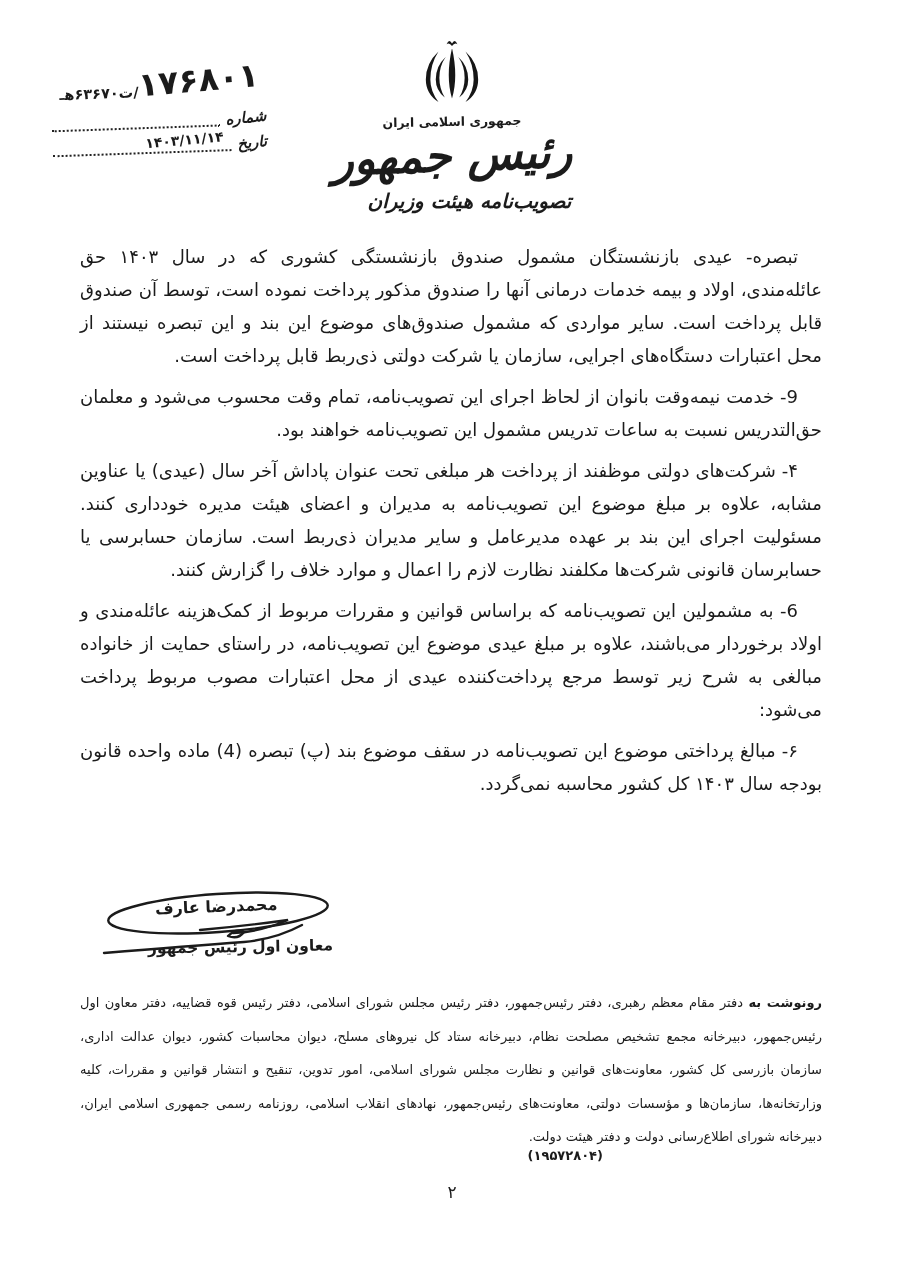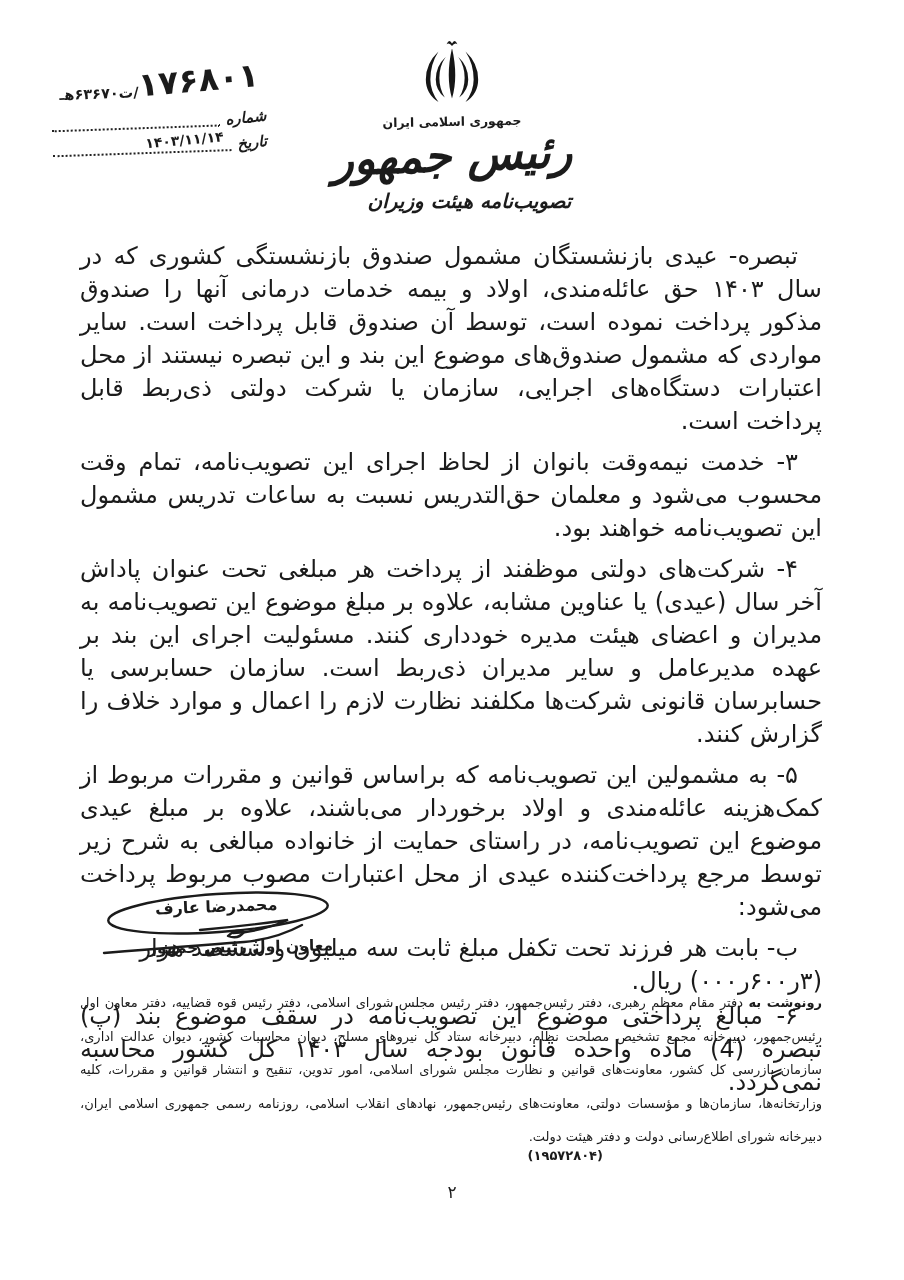--- a/index.html
+++ b/index.html
@@ -58,21 +58,21 @@
     transform:rotate(-2deg);margin-top:0px;
   }
   .doctype{
     font-size:20px;font-weight:700;font-style:italic;margin-top:6px;padding-left:35px;
   }
 
   
   .content{
     position:absolute;right:82px;left:80px;top:240px;
     direction:rtl;text-align:justify;text-justify:inter-word;
-    font-size:24px;line-height:33px;
+    font-size:18px;line-height:33px;
   }
   .content p{margin:0 0 8px 0;text-indent:24px;}
   .content p.sub{text-align:right;margin-bottom:2px;}
 
   
   .signature{
     position:absolute;left:100px;top:890px;width:255px;height:90px;direction:rtl;
   }
   .signature svg{position:absolute;inset:0;}
   .sig-name{
@@ -135,24 +135,23 @@
         <path d="M46 15 q14 13 14 31 q0 16 -14 25 q9 -12 9 -25 q0 -17 -9 -31 z"></path>
       </g>
     </svg>
     <div class="republic">جمهوری اسلامی ایران</div>
     <div class="president">رئیس جمهور</div>
     <div class="doctype">تصویب‌نامه هیئت وزیران</div>
   </div>
 
   <div class="content">
     <p class="para">تبصره- عیدی بازنشستگان مشمول صندوق بازنشستگی کشوری که در سال ۱۴۰۳ حق عائله‌مندی، اولاد و بیمه خدمات درمانی آنها را صندوق مذکور پرداخت نموده است، توسط آن صندوق قابل پرداخت است. سایر مواردی که مشمول صندوق‌های موضوع این بند و این تبصره نیستند از محل اعتبارات دستگاه‌های اجرایی، سازمان یا شرکت دولتی ذی‌ربط قابل پرداخت است.</p>
-    <p class="para">۳- خدمت نیمه‌وقت بانوان از لحاظ اجرای این تصویب‌نامه، تمام وقت محسوب می‌شود و معلمان حق‌التدریس نسبت به ساعات تدریس مشمول این تصویب‌نامه خواهند بود.</p>
+    <p class="para">9- خدمت نیمه‌وقت بانوان از لحاظ اجرای این تصویب‌نامه، تمام وقت محسوب می‌شود و معلمان حق‌التدریس نسبت به ساعات تدریس مشمول این تصویب‌نامه خواهند بود.</p>
     <p class="para">۴- شرکت‌های دولتی موظفند از پرداخت هر مبلغی تحت عنوان پاداش آخر سال (عیدی) یا عناوین مشابه، علاوه بر مبلغ موضوع این تصویب‌نامه به مدیران و اعضای هیئت مدیره خودداری کنند. مسئولیت اجرای این بند بر عهده مدیرعامل و سایر مدیران ذی‌ربط است. سازمان حسابرسی یا حسابرسان قانونی شرکت‌ها مکلفند نظارت لازم را اعمال و موارد خلاف را گزارش کنند.</p>
-    <p class="para">۵- به مشمولین این تصویب‌نامه که براساس قوانین و مقررات مربوط از کمک‌هزینه عائله‌مندی و اولاد برخوردار می‌باشند، علاوه بر مبلغ عیدی موضوع این تصویب‌نامه، در راستای حمایت از خانواده مبالغی به شرح زیر توسط مرجع پرداخت‌کننده عیدی از محل اعتبارات مصوب مربوط پرداخت می‌شود:</p>
-    <p class="para sub">ب- بابت هر فرزند تحت تکفل مبلغ ثابت سه میلیون و ششصد هزار (۳ر۶۰۰ر۰۰۰) ریال.</p>
+    <p class="para">6- به مشمولین این تصویب‌نامه که براساس قوانین و مقررات مربوط از کمک‌هزینه عائله‌مندی و اولاد برخوردار می‌باشند، علاوه بر مبلغ عیدی موضوع این تصویب‌نامه، در راستای حمایت از خانواده مبالغی به شرح زیر توسط مرجع پرداخت‌کننده عیدی از محل اعتبارات مصوب مربوط پرداخت می‌شود:</p>
     <p class="para">۶- مبالغ پرداختی موضوع این تصویب‌نامه در سقف موضوع بند (پ) تبصره (4) ماده واحده قانون بودجه سال ۱۴۰۳ کل کشور محاسبه نمی‌گردد.</p>
   </div>
 
   <div class="signature">
     <svg width="255" height="90" viewBox="0 0 255 90" aria-hidden="true">
       <g fill="none" stroke="#1b1b1b" stroke-width="2.4" stroke-linecap="round">
         <ellipse cx="118" cy="23" rx="110" ry="19" transform="rotate(-4 118 23)"></ellipse>
         <path d="M100 40 q45 -4 88 -10 q-28 12 -55 13"></path>
         <path d="M128 46 q8 -8 16 -4 q-6 8 -16 4"></path>
         <path d="M4 63 q85 -7 140 -11 q32 -3 58 -17"></path>

